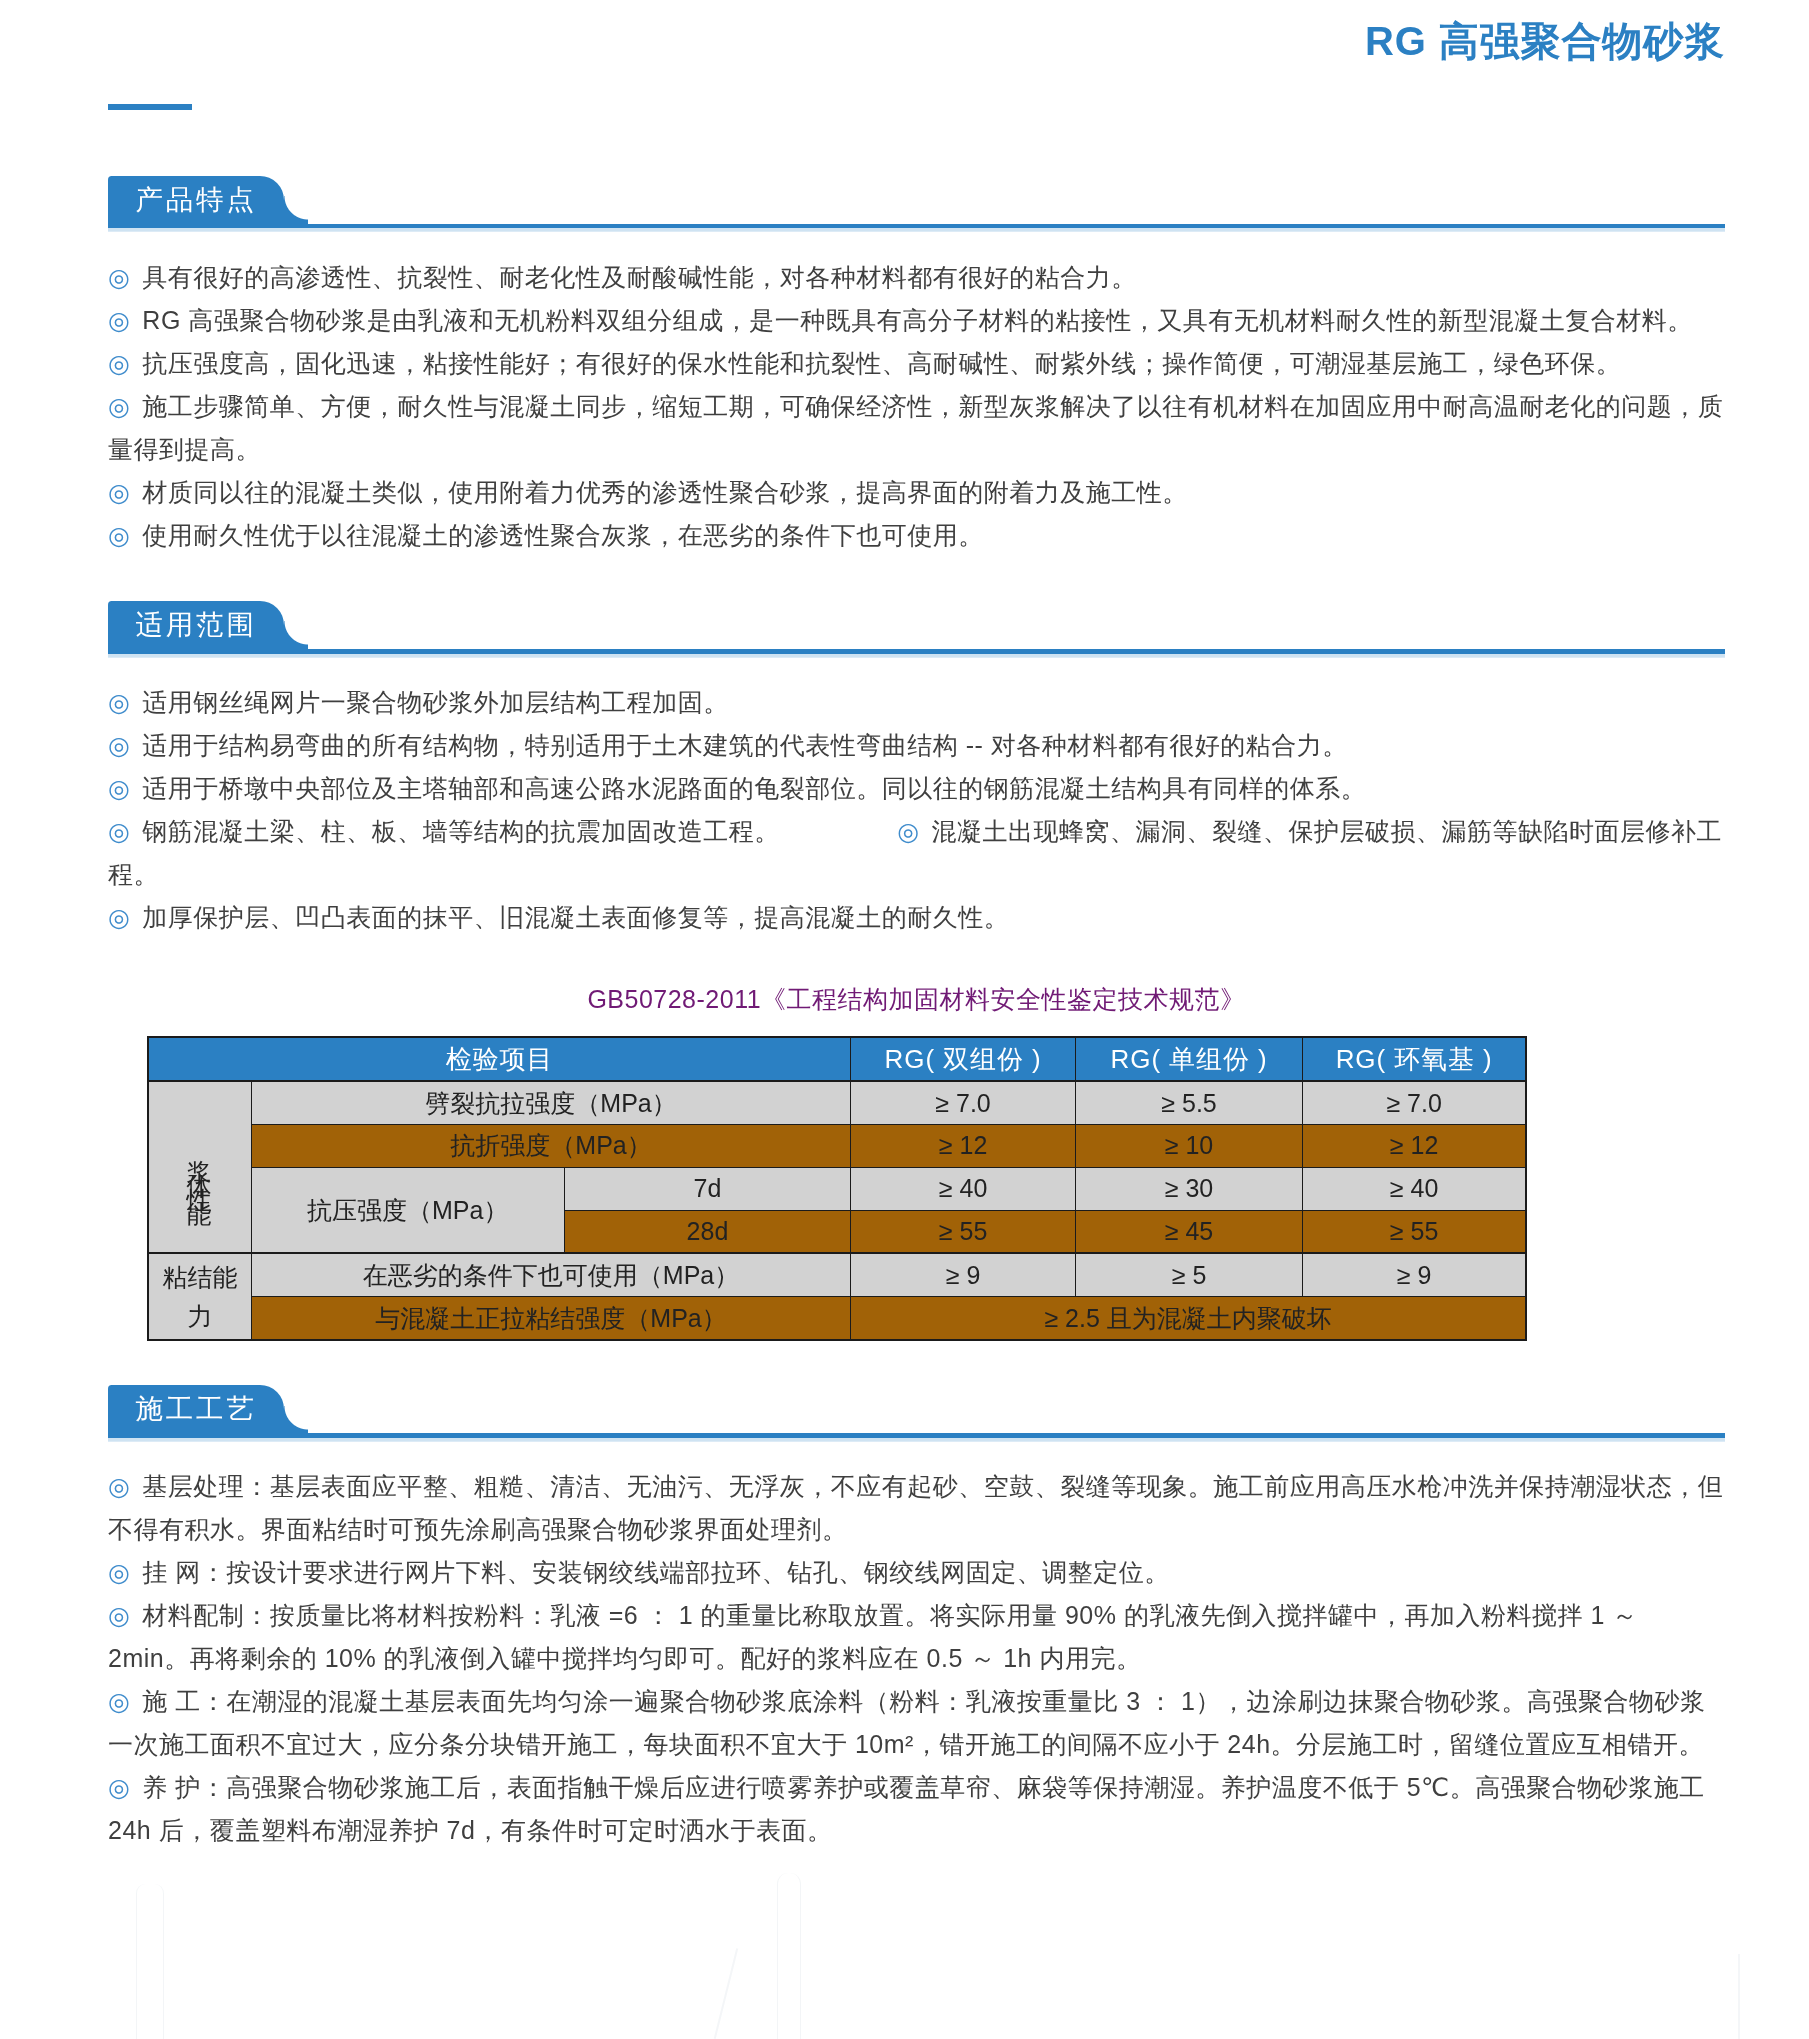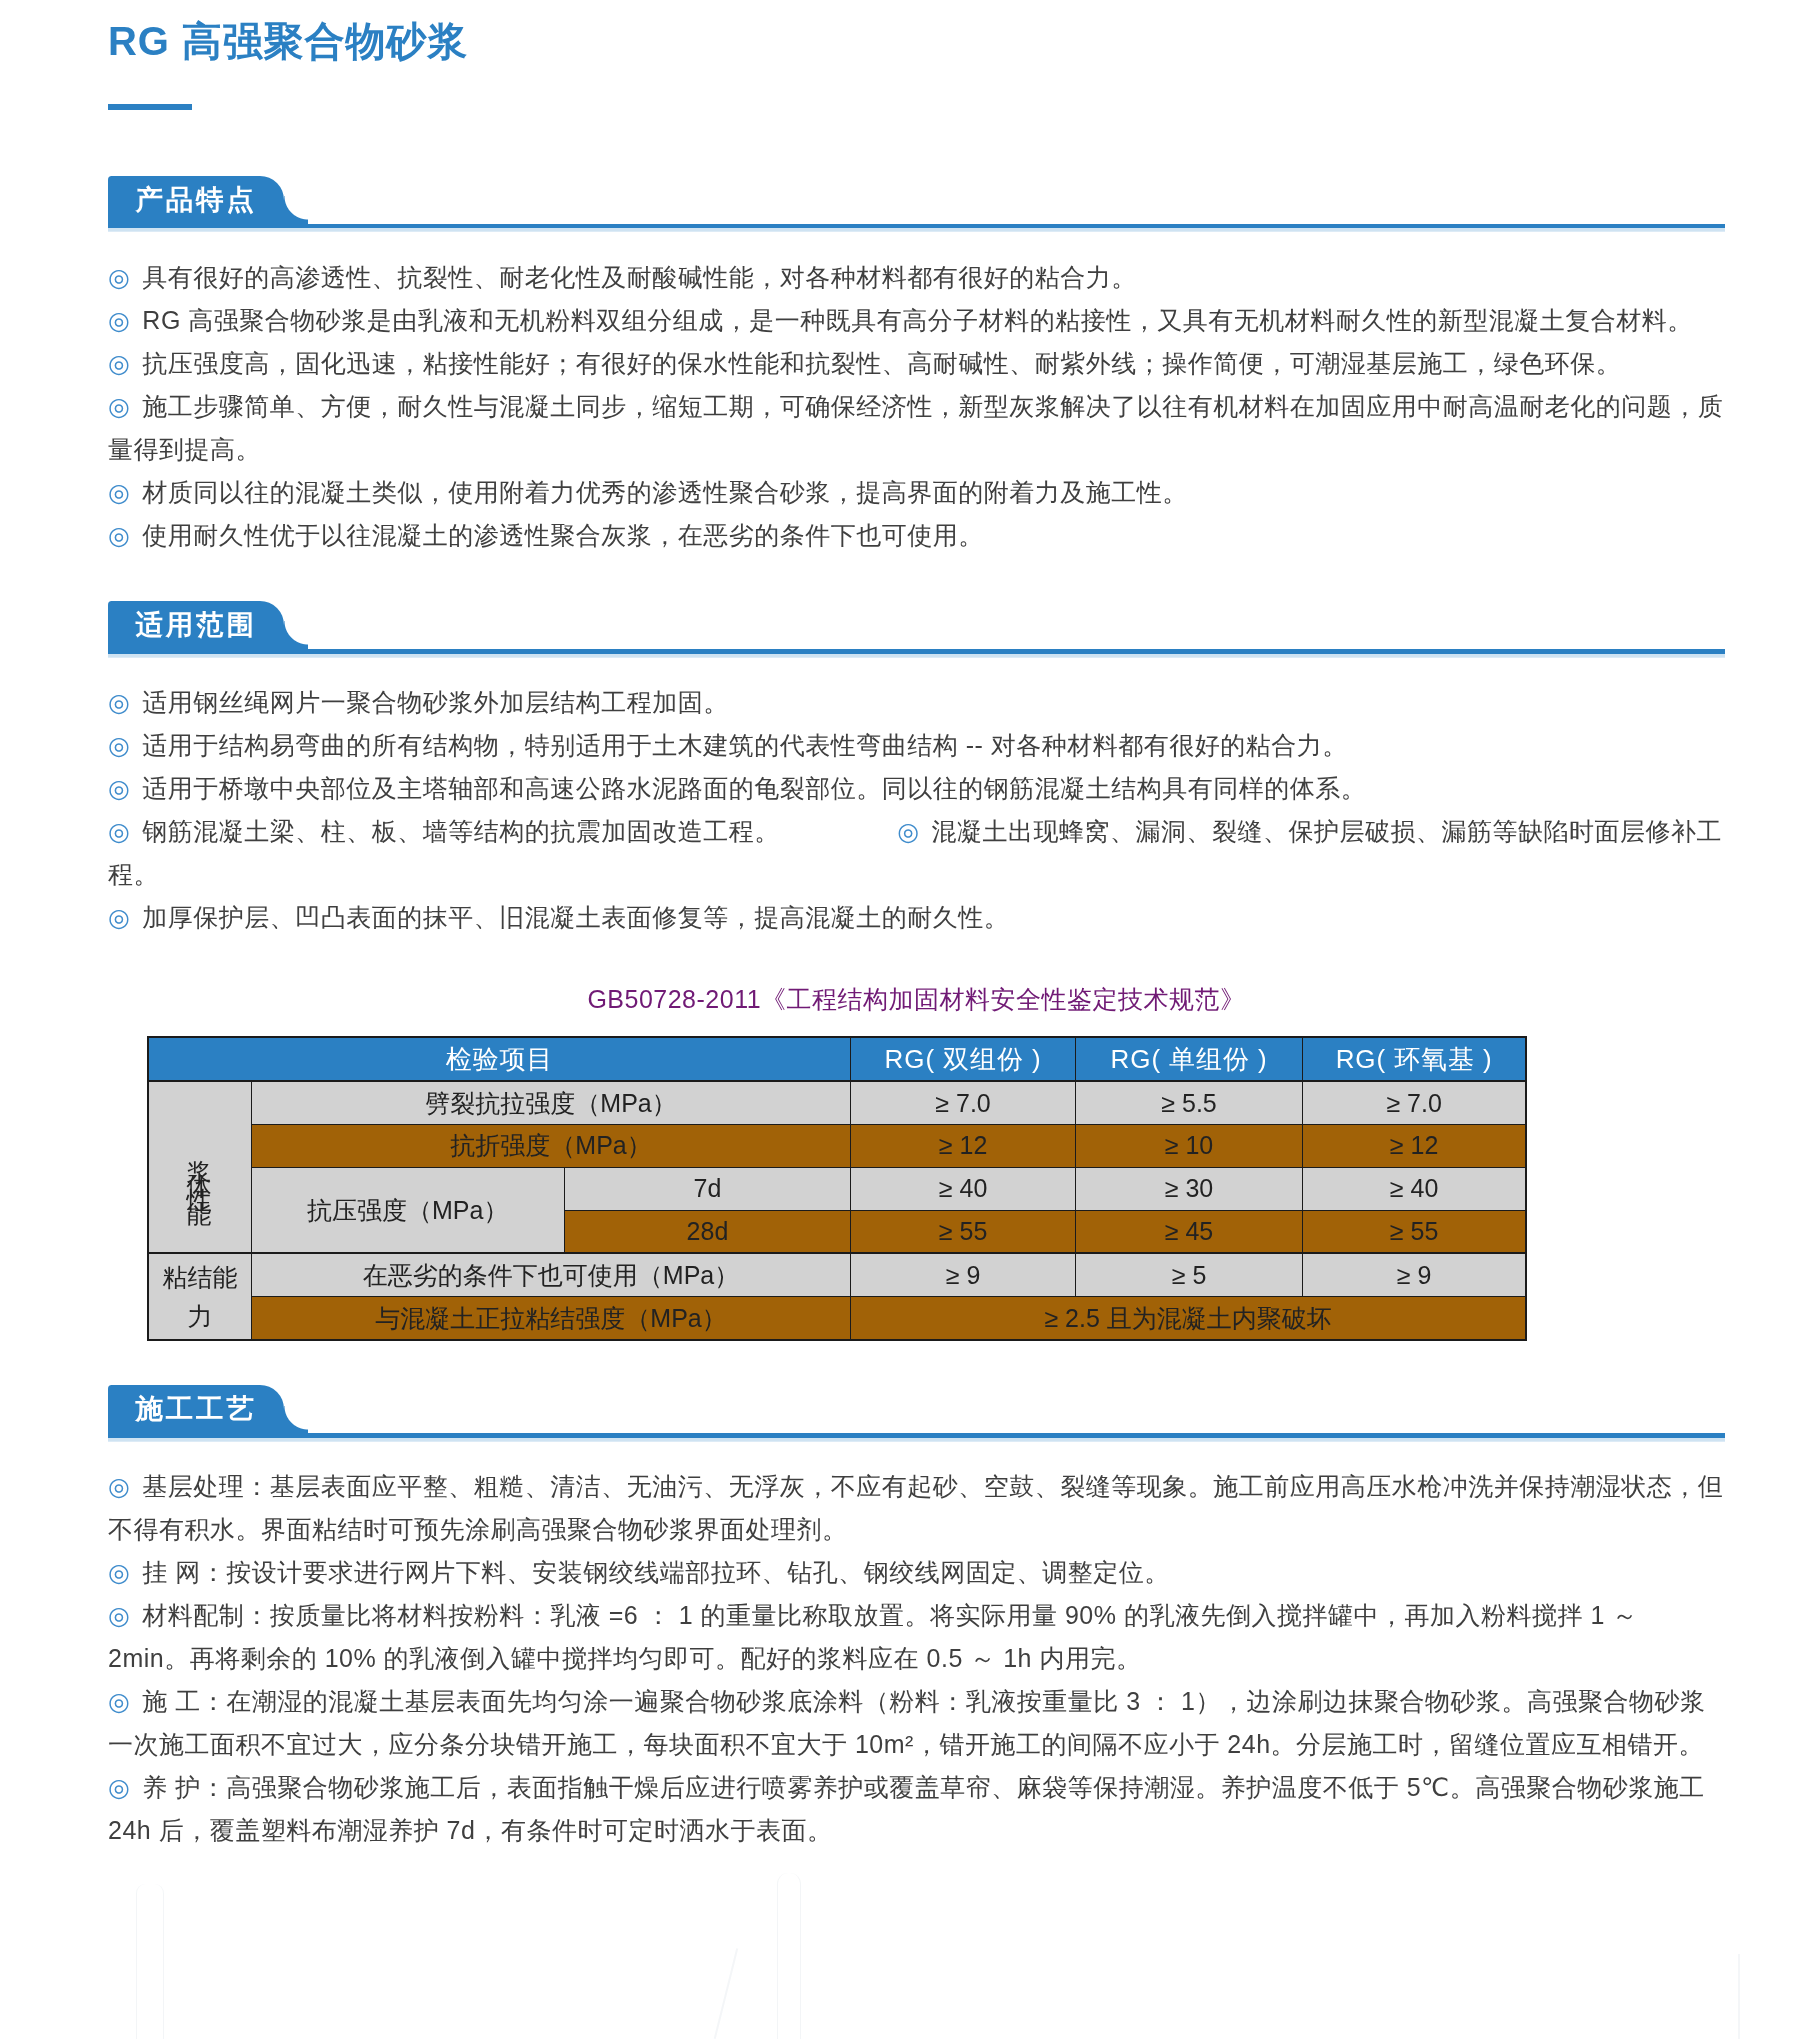--- a/index.html
+++ b/index.html
@@ -14,32 +14,32 @@
   body{
     width:1809px;height:2040px;overflow:hidden;position:relative;
     font-family:"Liberation Sans","DejaVu Sans",sans-serif;
     color:var(--text);
   }
   .page{padding:18.4px 84px 0 108px;position:relative;}
 
   
   h1.doc-title{
     margin:0;font-size:40px;font-weight:700;color:var(--blue);
-    letter-spacing:0.9px;line-height:1.15;
+    letter-spacing:0.9px;line-height:1.15;text-align:right;
   }
   .title-rule{width:84px;height:5.5px;background:var(--blue);margin-top:40px;}
 
   
   section{margin-top:44px;}
   section.first{margin-top:66px;}
   .sec-head{position:relative;}
   .sec-tab{
     position:relative;display:inline-block;
     background:var(--blue);color:#ffffff;
-    font-size:27.5px;font-weight:700;letter-spacing:2.8px;
+    font-size:27.5px;font-weight:400;letter-spacing:2.8px;
     height:48px;line-height:48px;
     padding:0 27.5px 0 27.5px;
     border-radius:3.7px 24px 0 0;
     min-width:154px;text-align:left;
   }
   .sec-tab::after{
     content:"";position:absolute;right:-24px;bottom:0;
     width:24px;height:27.5px;
     background:radial-gradient(circle at 100% 0, rgba(0,0,0,0) 23px, var(--blue) 24px);
   }

